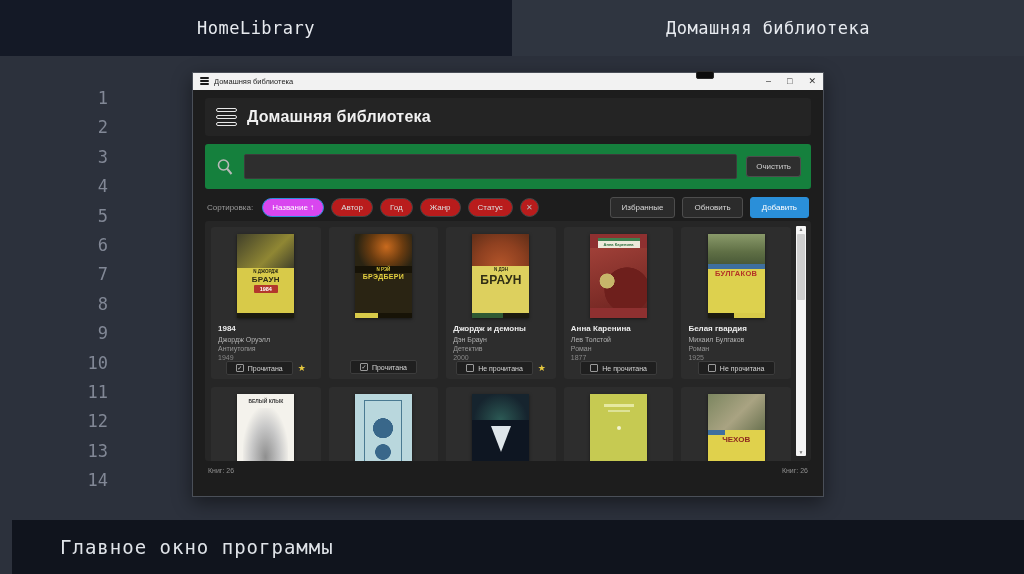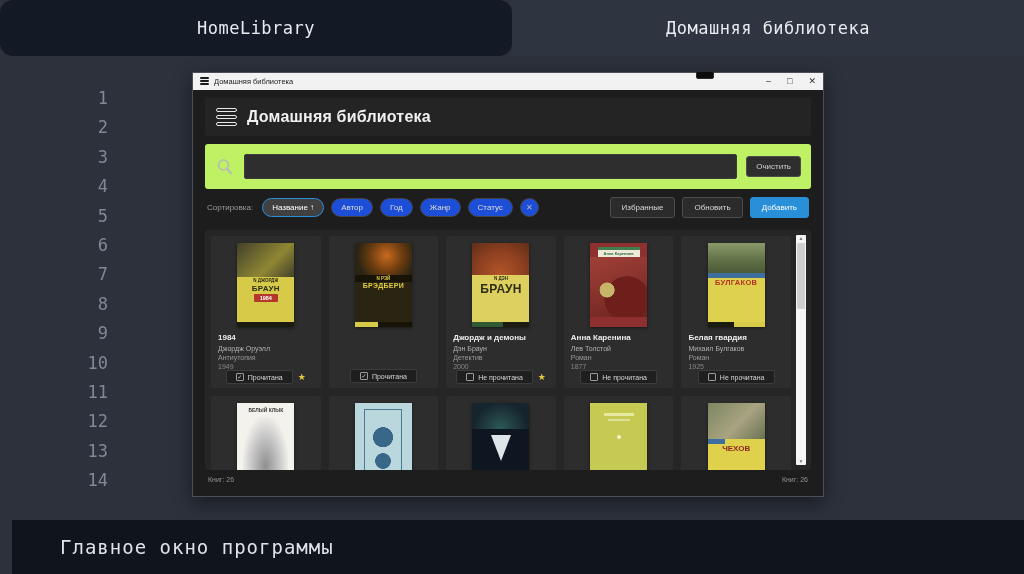--- a/index.html
+++ b/index.html
@@ -3,21 +3,21 @@
 <meta charset="utf-8">
 <style>
   * { margin:0; padding:0; box-sizing:border-box; }
   html,body { width:1024px; height:574px; overflow:hidden; }
   body { background:#2c313c; font-family:"Liberation Sans", sans-serif; position:relative; }
 
   
   .slide-header { position:absolute; top:0; left:0; width:1024px; height:56px; display:flex; }
   .slide-header .half { display:flex; align-items:center; justify-content:center;
     font-family:"DejaVu Sans Mono", monospace; font-size:17px; letter-spacing:0.5px; color:#e7eaef; }
-  .half.left  { width:512px; background:#141926;border-radius:13px; }
+  .half.left  { width:512px; background:#141926; }
   .half.right { width:512px; background:#2f3540; }
 
   .line-numbers { position:absolute; left:78px; top:84px; width:30px;
     font-family:"DejaVu Sans Mono", monospace; font-size:17px; color:#828896; text-align:right; }
   .line-numbers div { height:29.4px; line-height:29.4px; }
 
   .caption-band { position:absolute; left:12px; bottom:0; width:1024px; height:54px; background:#10141d;
     display:flex; align-items:center; }
   .caption-band span { margin-left:48px; font-family:"DejaVu Sans Mono", monospace;
     font-size:19px; color:#dfe3e8; letter-spacing:1px; }
@@ -36,33 +36,33 @@
   .tb-controls span { cursor:default; line-height:9px; }
 
   .app-content { padding:8px 12px 0 12px; }
 
   .app-header { background:#242424; border-radius:3px; height:38px; display:flex;
     align-items:center; padding:0 11px; margin-bottom:8px; }
   .logo-icon { width:21px; height:18px; margin-right:10px; display:flex; flex-direction:column; justify-content:space-between; }
   .logo-icon div { height:4px; border:1px solid #e8e8e8; border-radius:2px; background:transparent; }
   .app-title { font-size:16px; font-weight:bold; color:#f1f1f1; letter-spacing:0.2px; }
 
-  .search-panel { background:#bef264; border-radius:3px; padding:10px; display:flex;
+  .search-panel { background:#15803d; border-radius:3px; padding:10px; display:flex;
     align-items:center; gap:9px; margin-bottom:8px; }
   .magnifier { width:20px; height:20px; flex:0 0 auto; }
   .search-input { flex:1; height:25px; background:#2e2e2e; border:1px solid #3c3c3c;
     border-radius:2px; color:#ddd; font-size:9px; padding:0 6px; outline:none; }
   .clear-btn { height:21px; padding:0 9px; background:#2e2e2e; border:1px solid #4d4d4d;
     border-radius:3px; color:#cfcfcf; font-size:8px; }
 
-  .toolbar { display:flex; align-items:center; gap:7px; margin:0 2px 12px 2px; }
+  .toolbar { display:flex; align-items:center; gap:7px; margin:0 2px 3px 2px; }
   .sort-label { font-size:8px; color:#9a9a9a; margin-right:2px; }
-  .chip { height:19px; padding:0 9px; border-radius:10px; background:#1d4ed8; border:1px solid #454545;
+  .chip { height:19px; padding:0 9px; border-radius:10px; background:#b91c1c; border:1px solid #454545;
     color:#ddd; font-size:8px; display:flex; align-items:center; }
-  .chip.active { background:#404040; border-color:#2a8fd9; color:#fff; }
+  .chip.active { background:#d946ef; border-color:#2a8fd9; color:#fff; }
   .chip.round { width:19px; padding:0; justify-content:center; border-radius:50%; color:#bbb; }
   .tb-spacer { flex:1; }
   .btn { height:21px; padding:0 11px; border-radius:3px; background:#2b2b2b; border:1px solid #4d4d4d;
     color:#d8d8d8; font-size:8px; display:flex; align-items:center; }
   .btn.primary { background:#2a8fd9; border-color:#2a8fd9; color:#fff; }
 
   
   .grid-panel { background:#262626; border-radius:3px; height:240px; position:relative;
     overflow:hidden; padding:6px 20px 6px 6px; }
   .books-grid { display:grid; grid-template-columns:repeat(5,1fr); gap:8px; }

